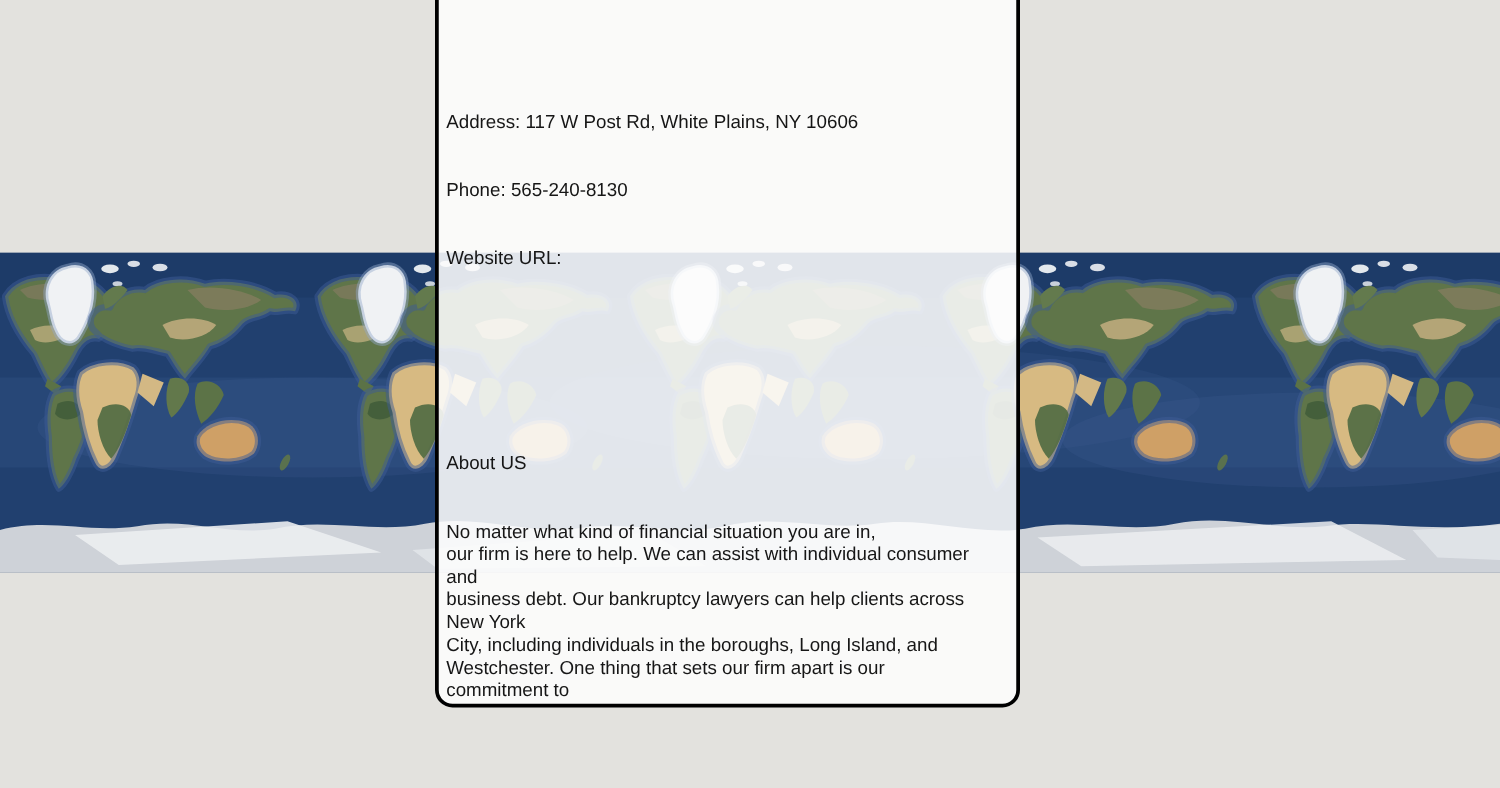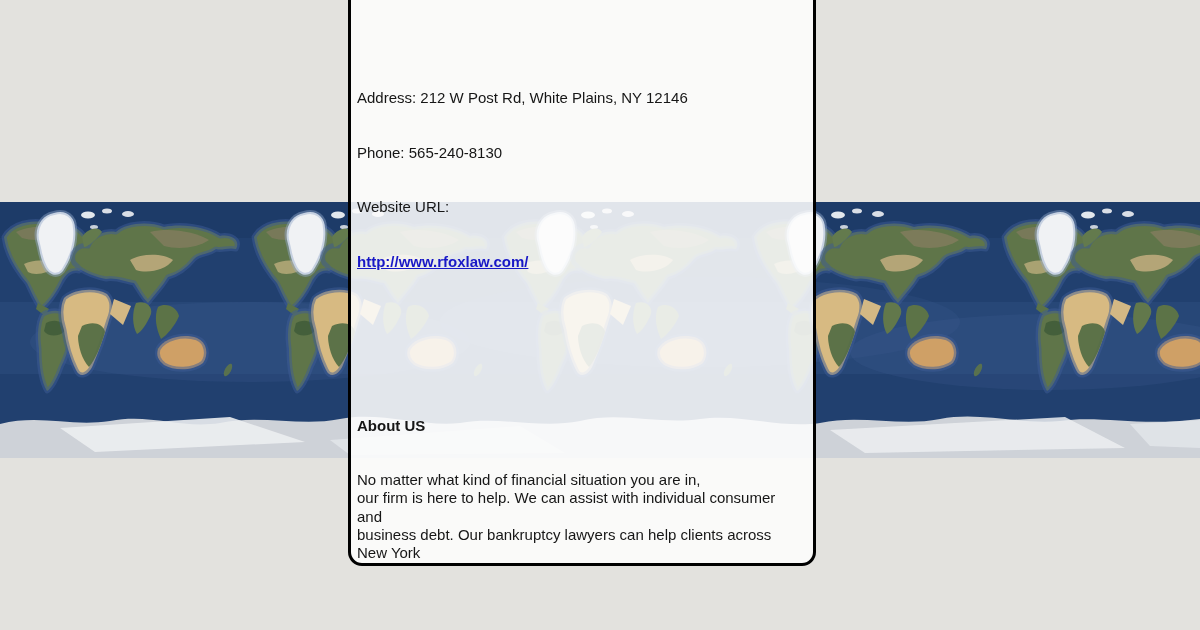--- a/index.html
+++ b/index.html
@@ -18,21 +18,21 @@
     background:rgba(253,253,253,0.88);
     border:3px solid #000;border-radius:14px;
     padding:17px 4px 4px 6px;
     z-index:2;overflow:hidden;
   }
   .card-text{
     font-size:15px;line-height:18.2px;color:#161616;
     white-space:pre-wrap;
   }
   .sec-gap{margin-top:18.2px;}
-  .bold{font-weight:bold;}
+  .bold{font-weight:normal;}
   .lnk{
     color:#1818c6;font-weight:bold;text-decoration:underline;
     display:block;width:-moz-fit-content;width:fit-content;cursor:pointer;
   }
   .line{min-height:18.2px;}
 </style>
 </head>
 <body>
 
 <div class="map-band">
@@ -106,24 +106,23 @@
     <path d="M330,238 L520,224 L565,251 L350,253 Z" fill="#e7eaee" opacity="0.7"></path>
     <path d="M830,228 L1065,215 L1125,246 L865,251 Z" fill="#eceef1" opacity="0.85"></path>
     <path d="M1130,222 L1200,218 L1200,246 L1150,244 Z" fill="#e7eaee" opacity="0.7"></path>
   </svg>
 </div>
 
 <div class="listing-card">
   <div class="card-text">
 
     <div>
-      <div class="line">Address: 212 W Post Rd, White Plains, NY 12146</div>
+      <div class="line">Address: 117 W Post Rd, White Plains, NY 10606</div>
       <div class="line">Phone: 565-240-8130</div>
       <div class="line">Website URL:</div>
-      <a class="lnk line">http://www.rfoxlaw.com/</a>
     </div>
 
     <div class="sec-gap">
       <div class="bold line">About US</div>
       <div>No matter what kind of financial situation you are in,
 our firm is here to help. We can assist with individual consumer
 and
 business debt. Our bankruptcy lawyers can help clients across
 New York
 City, including individuals in the boroughs, Long Island, and

